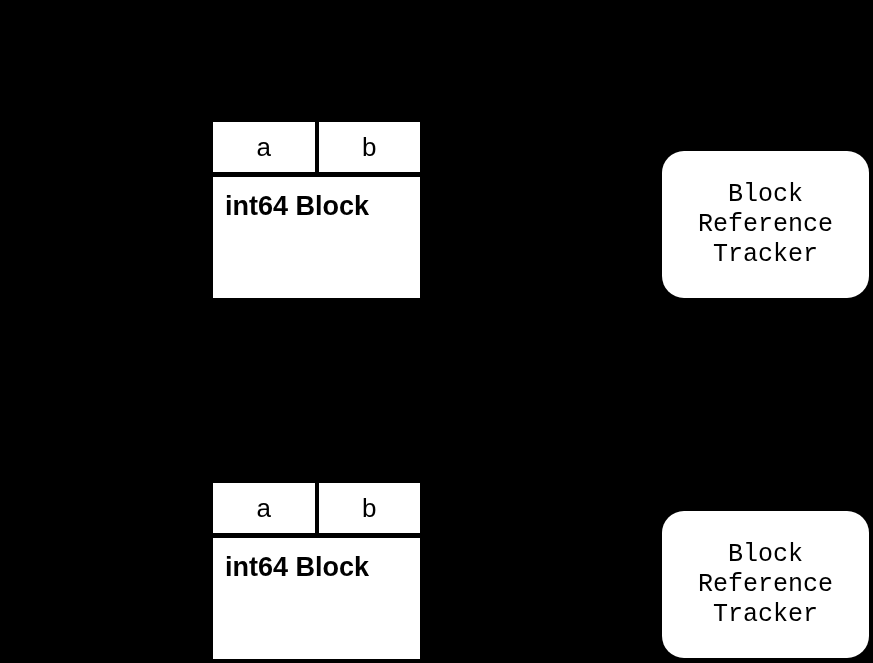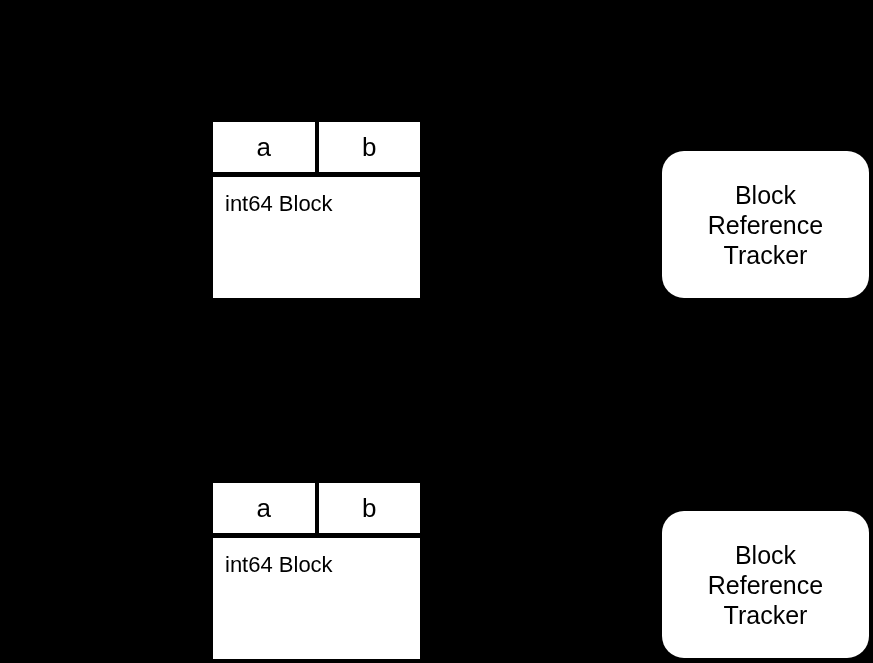--- a/index.html
+++ b/index.html
@@ -38,42 +38,44 @@
     font-size: 26px;
     color: #000000;
     line-height: 1;
     box-sizing: border-box;
   }
   .struct-field.divided {
     border-right: 4px solid #000000;
   }
   .struct-body {
     padding: 14px 12px 0 12px;
-    font-size: 22px;
+    font-size: 27px;
     color: #000000;
     line-height: 1.15;
     box-sizing: border-box;
+    font-weight: bold;
   }
 
   
   .round-node {
     position: absolute;
     background: #ffffff;
     border-radius: 22px;
     box-sizing: border-box;
     display: flex;
     align-items: center;
     justify-content: center;
   }
   .round-label {
     font-size: 25px;
     color: #000000;
     line-height: 1.2;
     text-align: center;
     white-space: pre-line;
+    font-family: Liberation Mono, monospace;
   }
 
   
   #struct-top   { left: 213px; top: 122px; width: 207px; height: 176px; }
   #struct-bottom{ left: 213px; top: 483px; width: 207px; height: 176px; }
   #tracker-top   { left: 662px; top: 151px; width: 207px; height: 147px; }
   #tracker-bottom{ left: 662px; top: 511px; width: 207px; height: 147px; }
 </style>
 </head>
 <body>

